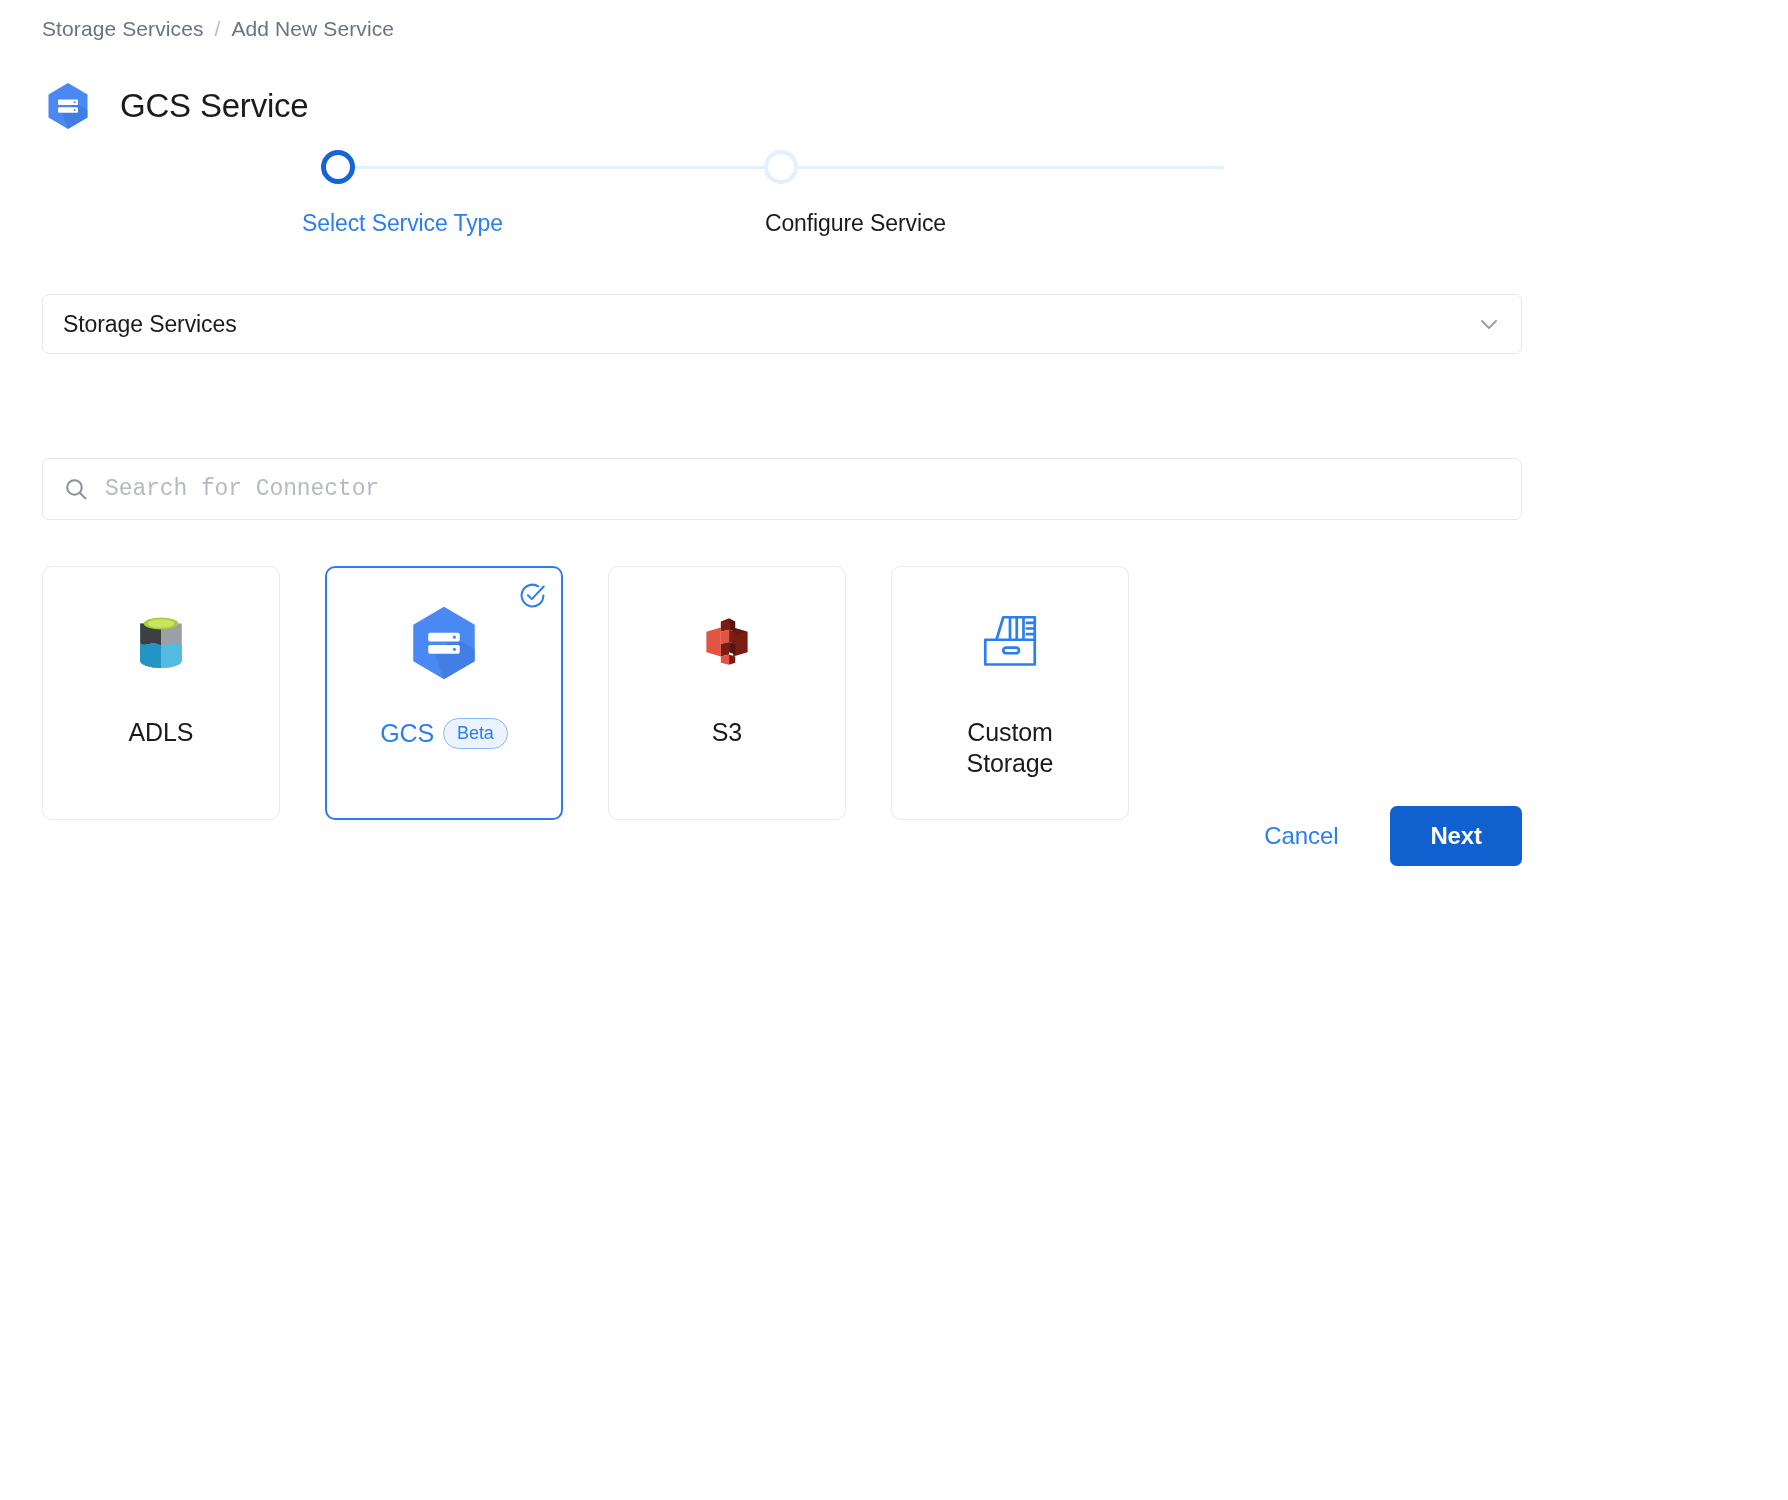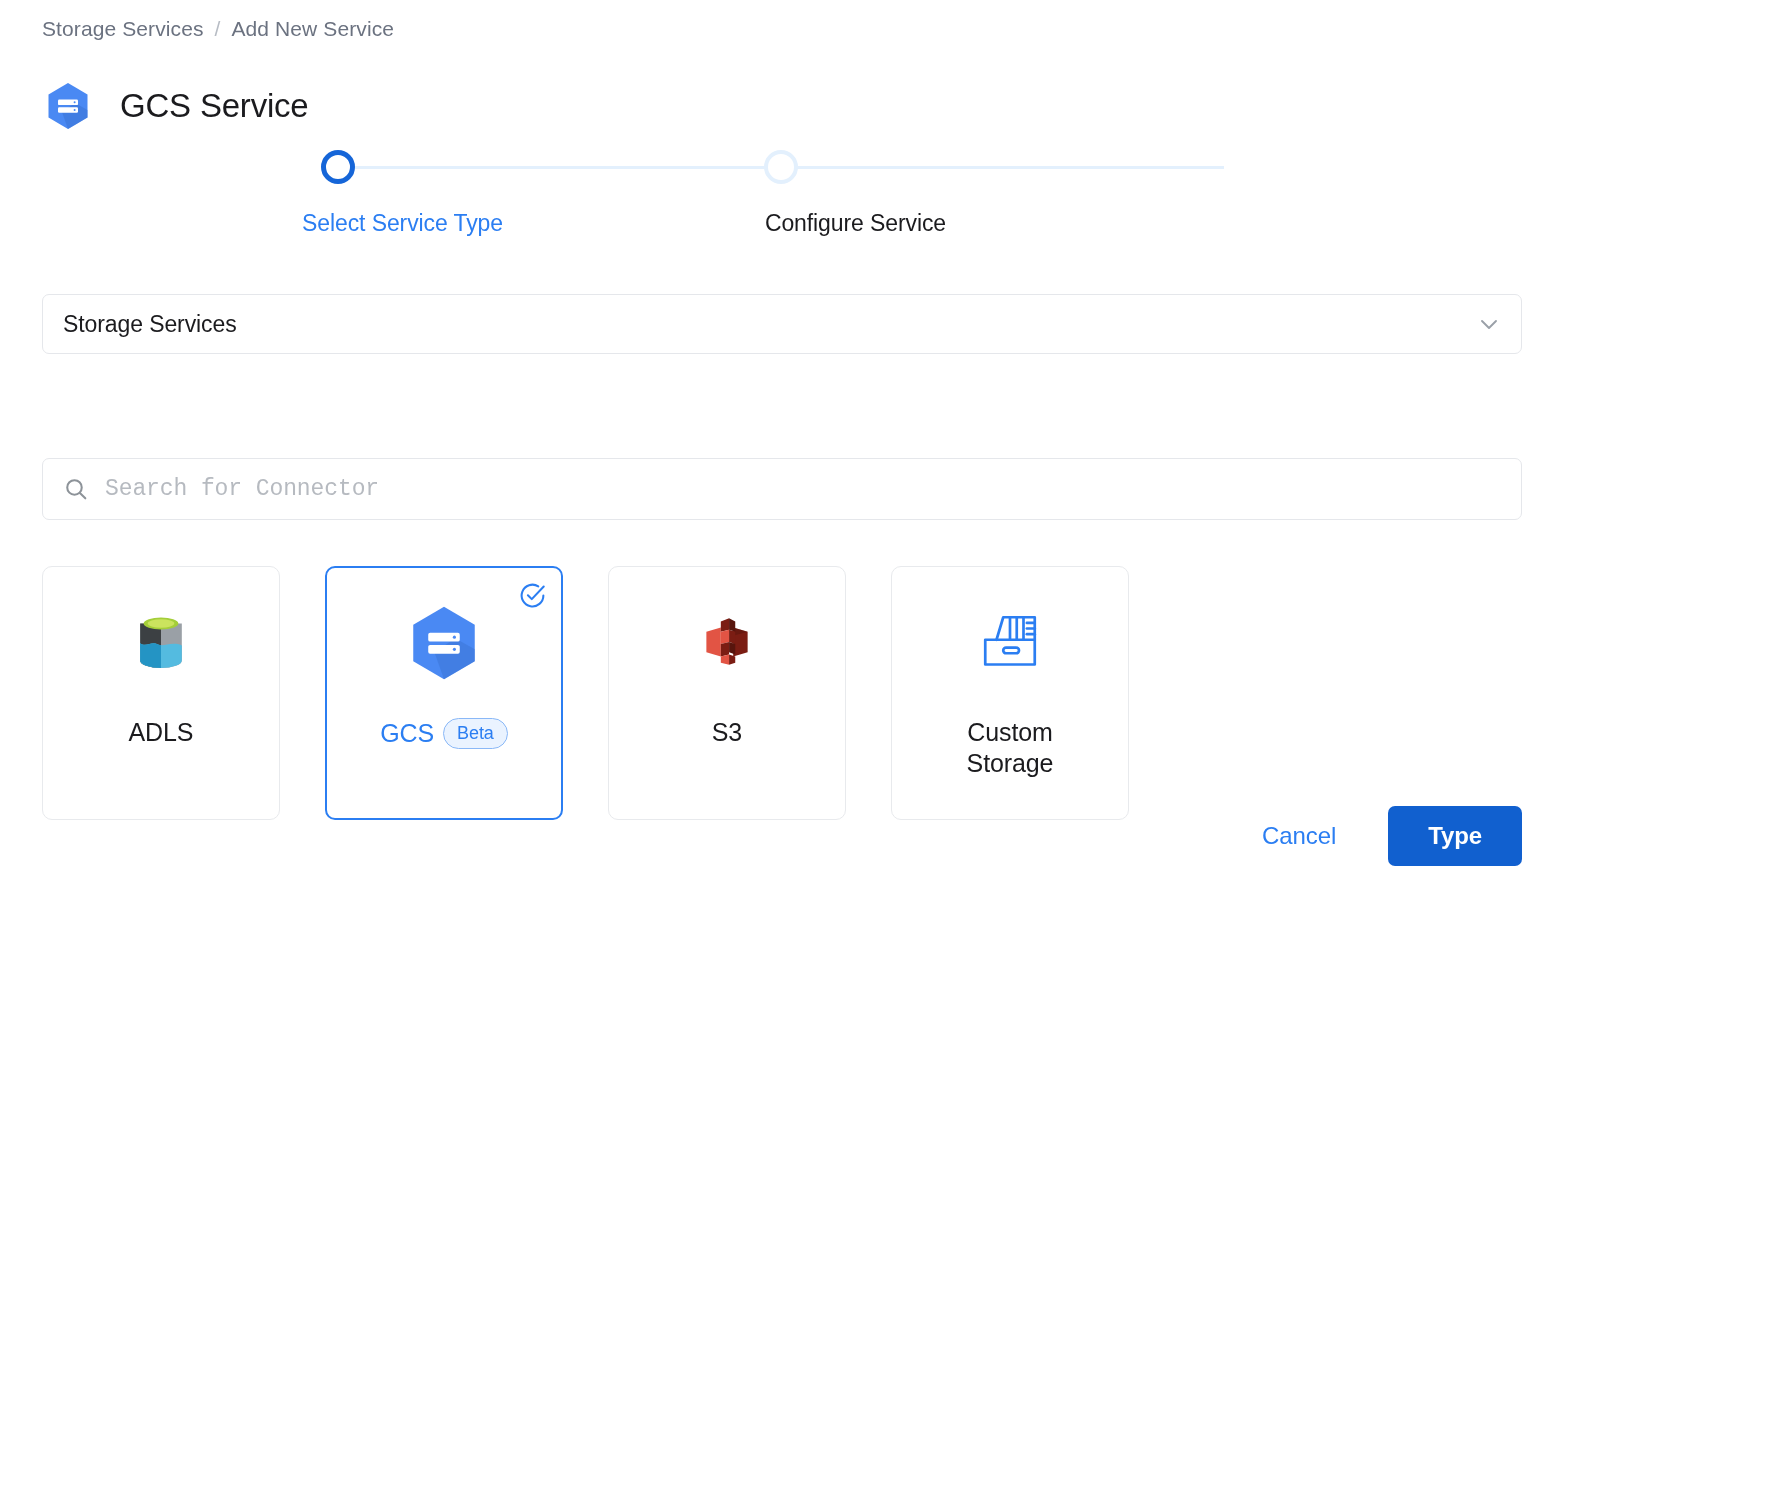--- a/index.html
+++ b/index.html
@@ -381,16 +381,16 @@
       <div class="cname">
         <span style="white-space:pre-line">Custom
 Storage</span>
       </div>
     </div>
 
   </div>
 
   <div class="footer">
     <button class="btn-cancel">Cancel</button>
-    <button class="btn-next">Type</button>
+    <button class="btn-next">Next</button>
   </div>
 
 </div>
 
 </body></html>

